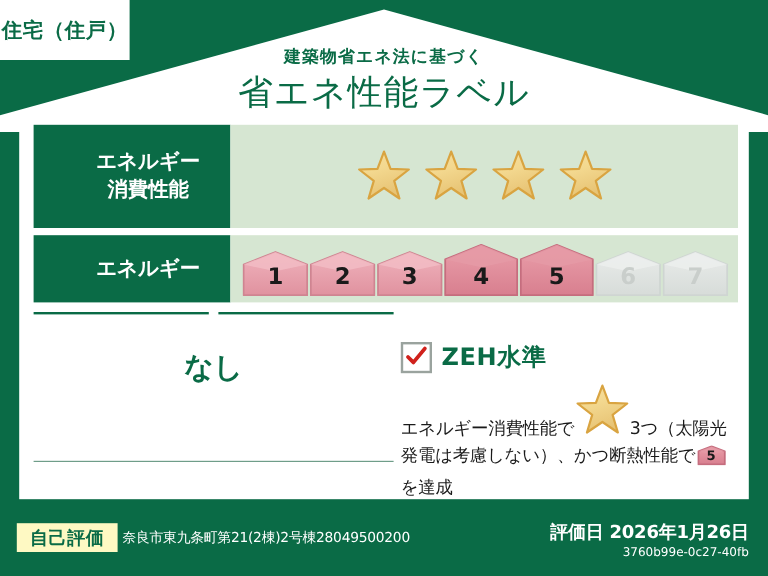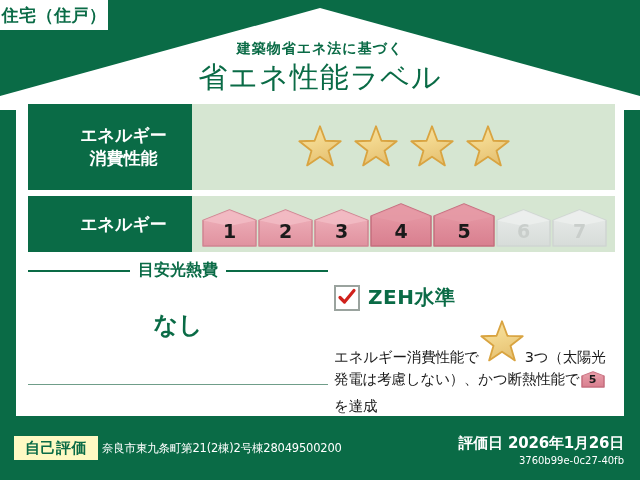--- a/index.html
+++ b/index.html
@@ -36,21 +36,21 @@
     background: #ffffff;
     color: #0a6b46;
     font-weight: bold;
     display: flex;
     align-items: center;
     justify-content: center;
     letter-spacing: 0.5px;
   }
   #tag-left {
     left: 0; top: 0;
-    width: 108px; height: 30px;
+    width: 108px; height: 50px;
     font-size: 17px;
   }
   #tag-right {
     right: 0; top: 0;
     width: 130px; height: 38px;
     font-size: 15px;
   }
 
   
   .title-block {
@@ -459,21 +459,20 @@
               <polygon points="1,11.4 27.5,1 54,11.4 27.5,17.1" fill="#eceeed" opacity="0.85"></polygon>
             </svg>
             <span class="num">7</span>
           </div>
         </div>
     </div>
 
     <div id="cost-section">
       <div class="cost-head">
         <span class="rule"></span>
-        <span>目安光熱費</span>
         <span class="rule"></span>
       </div>
       <div class="cost-value">なし</div>
     </div>
     <div id="cost-underline"></div>
 
     <div id="zeh-section">
       <div class="zeh-head">
         <span class="check-box">
           <svg width="20" height="20" viewBox="0 0 20 20">

